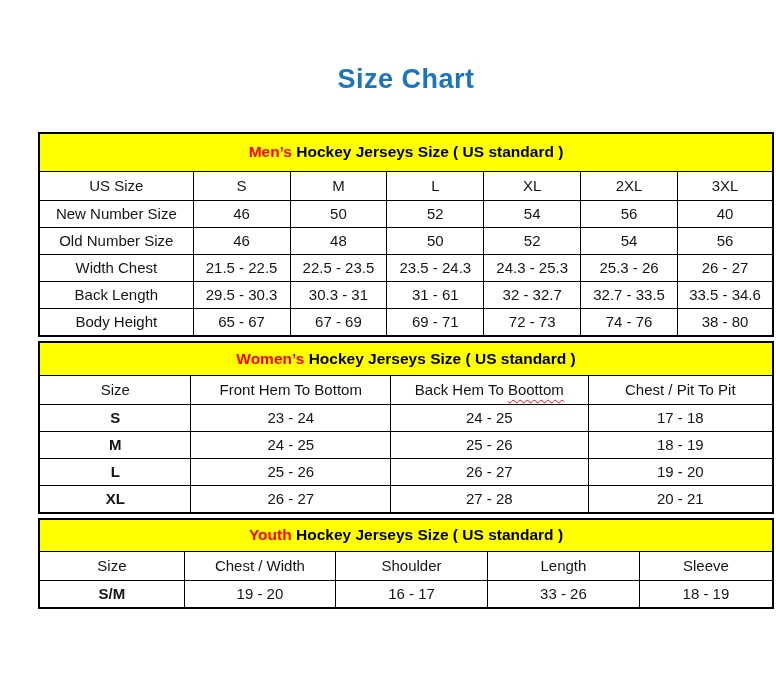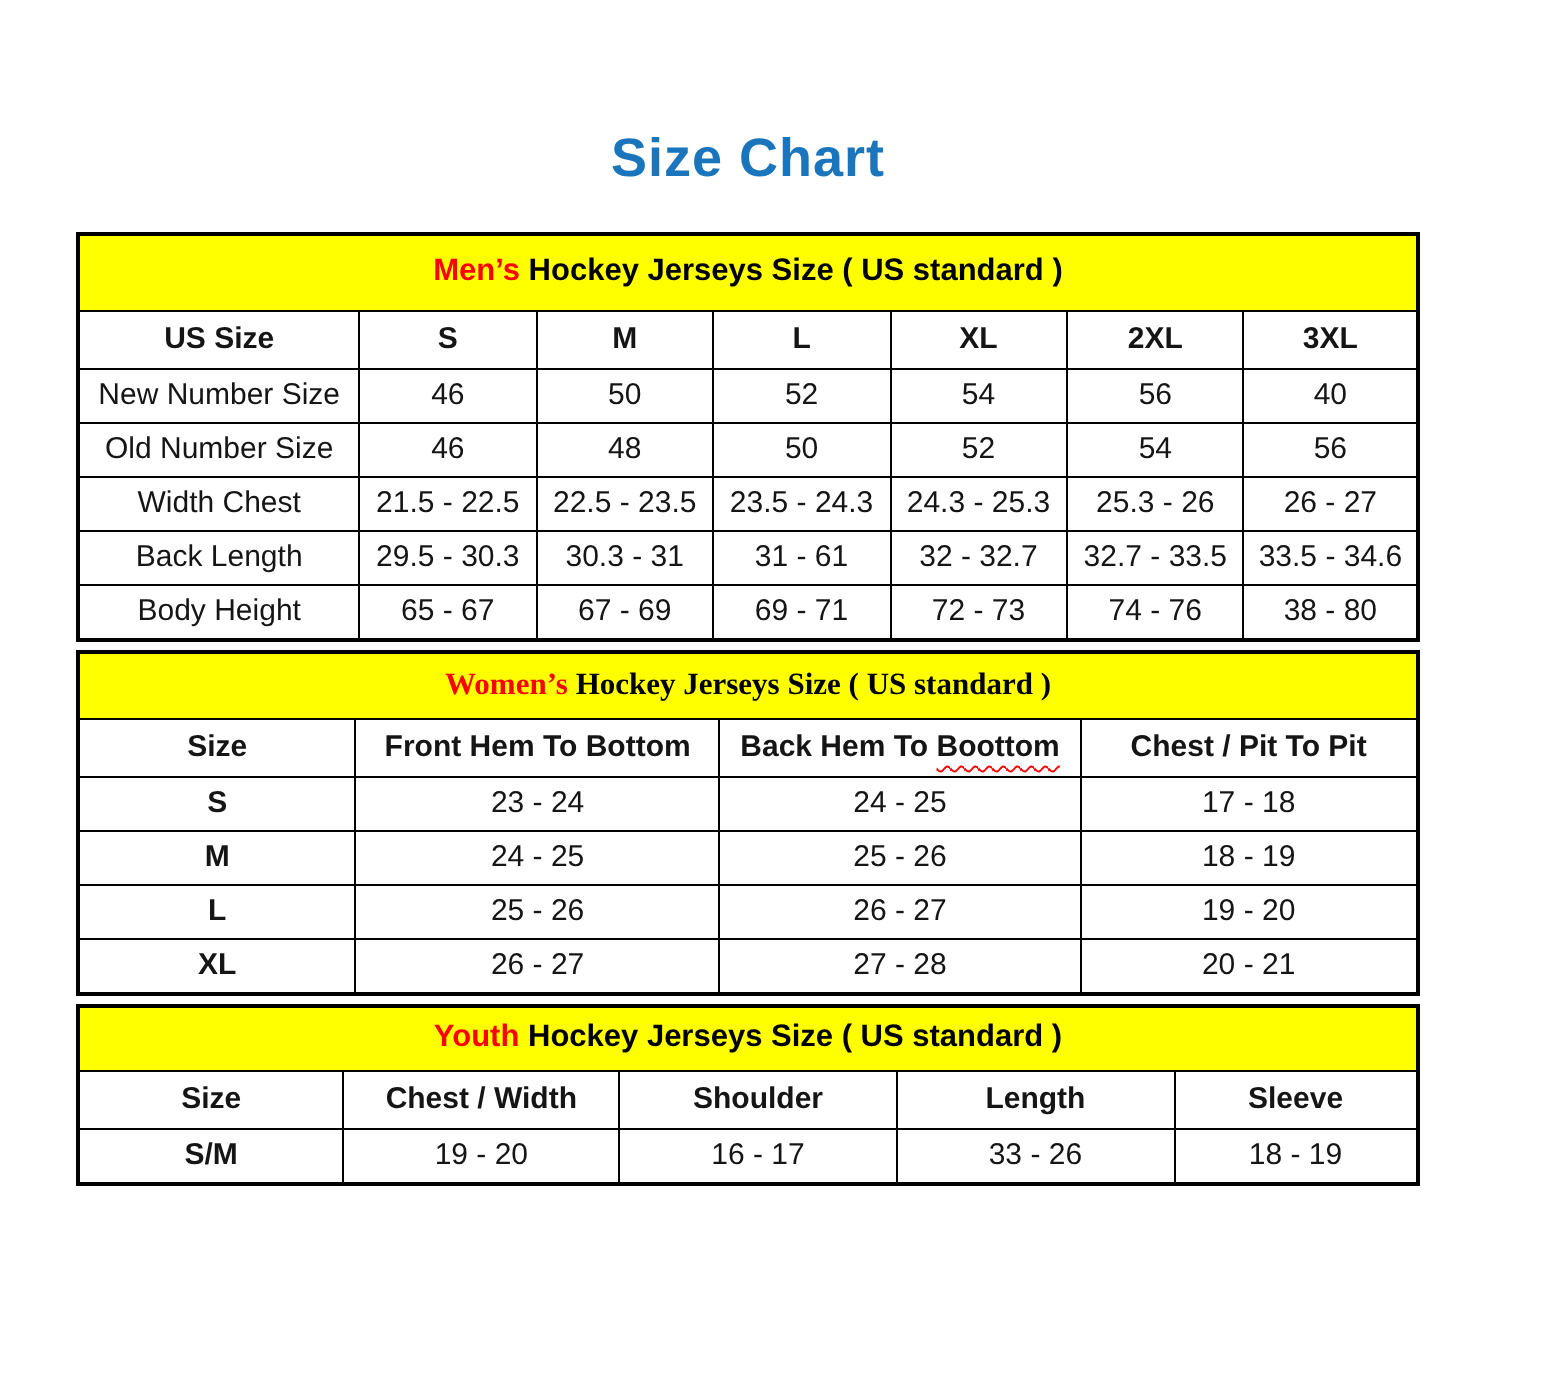--- a/index.html
+++ b/index.html
@@ -7,47 +7,47 @@
     --red:#FF0000;
     --yellow:#FFFF00;
     --ink:#151515;
     --line:#000000;
   }
   html,body{margin:0;padding:0;}
   body{
     width:776px;height:692px;background:#ffffff;overflow:hidden;
     font-family:"Liberation Sans",sans-serif;color:var(--ink);
   }
-  .content{width:672px;margin-left:38px;}
+  .content{width:736px;margin-left:38px;}
   h1.page-title{
     margin:64px 0 0 0;text-align:center;
     font-size:27px;font-weight:bold;color:var(--blue);
     letter-spacing:.5px;line-height:1.15;
   }
-  .sections{margin-top:21px;}
+  .sections{margin-top:37px;}
   section + section{margin-top:4px;}
   table.tbl{
     width:100%;border-collapse:collapse;table-layout:fixed;
     border:2.5px solid var(--line);
   }
   .tbl th,.tbl td{
     border:1.5px solid var(--line);
     text-align:center;vertical-align:middle;
     font-size:15px;line-height:1.2;padding:4px 2px;
     overflow:hidden;white-space:nowrap;
   }
   .tbl th.band{
     background:var(--yellow);
     font-size:15.5px;font-weight:bold;color:#000;
     padding:9px 0;
   }
-  .tbl-womens th.band{padding:7px 0;font-family:Liberation Serif, serif;}
+  .tbl-womens th.band{padding:7px 0;}
   .tbl-youth th.band{padding:6px 0;}
   .band .hl{color:var(--red);}
-  .tbl tr.cols th{font-weight:bold;padding:5px 2px;text-align:center;}
+  .tbl tr.cols th{font-weight:normal;padding:5px 2px;text-align:center;}
   .tbl td{font-weight:normal;}
   .tbl-womens td:first-child,
   .tbl-youth td:first-child{font-weight:bold;}
   .wavy{
     text-decoration-line:underline;
     text-decoration-style:wavy;
     text-decoration-color:var(--red);
     text-decoration-thickness:1px;
     text-underline-offset:4px;
   }

